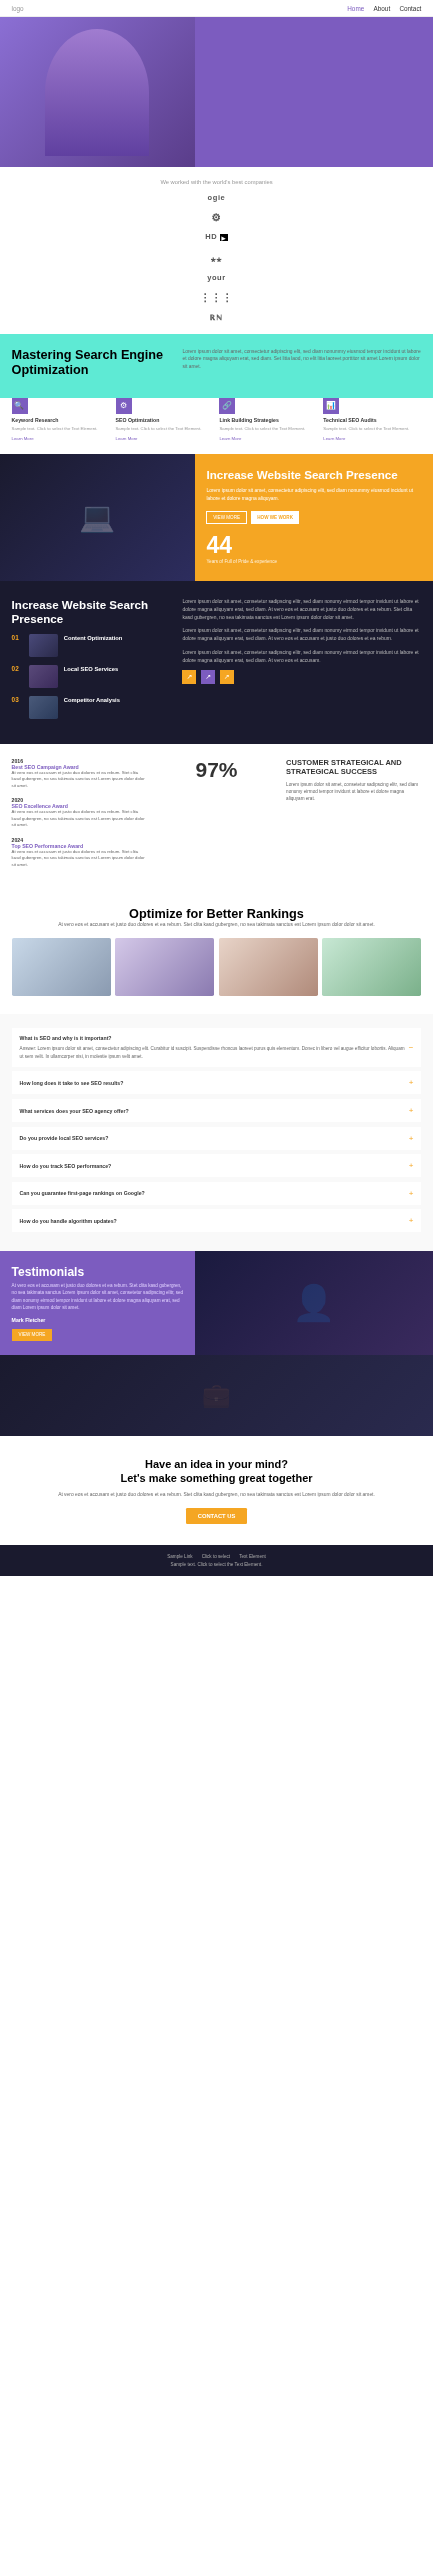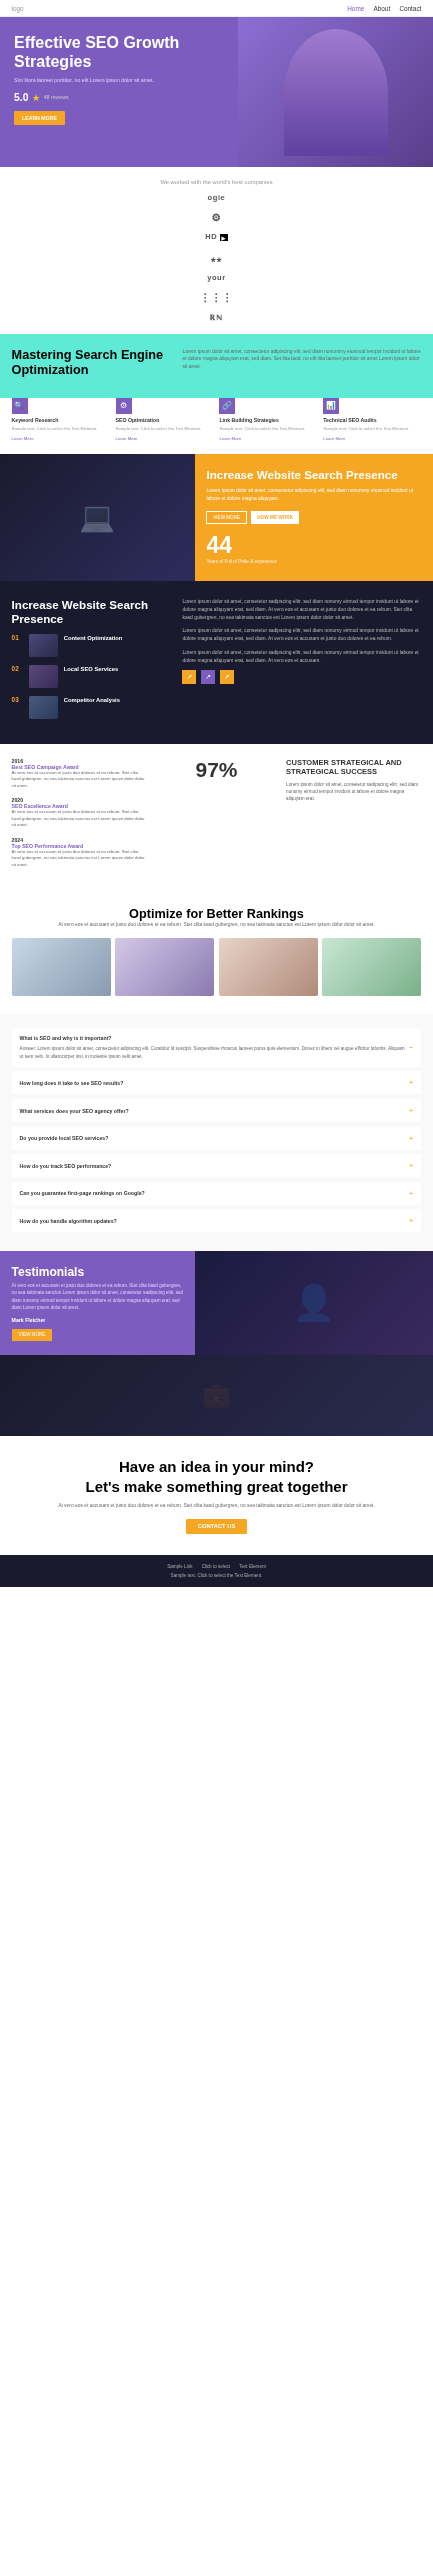--- a/index.html
+++ b/index.html
@@ -138,21 +138,21 @@
       display: flex; align-items: center; justify-content: center;
     }
     .test-person { font-size: 35px; opacity: 0.2; }
 
     
     .work-section { height: 81px; background: linear-gradient(135deg, #1a1a2e, #2a2a4e); display: flex; align-items: center; justify-content: center; }
     .work-inner { font-size: 23px; opacity: 0.15; }
 
     
     .cta-section { padding: 21px 11.6px; text-align: center; background: #fff; }
-    .cta-title { font-size: 15px; font-weight: 900; margin-bottom: 5.8px; line-height: 1.3; }
+    .cta-title { font-size: 11px; font-weight: 900; margin-bottom: 5.8px; line-height: 1.3; }
     .cta-desc { font-size: 4.9px; color: #666; margin-bottom: 9.2px; line-height: 1.6; }
     .cta-btn { background: #f5a623; color: #fff; border: none; padding: 4.6px 11.6px; font-size: 5.8px; font-weight: bold; cursor: pointer; border-radius: 1.2px; }
 
     
     footer { background: #1a1a2e; color: #aaa; padding: 9.2px 11.6px; text-align: center; font-size: 4.6px; }
     footer .footer-links { display: flex; justify-content: center; gap: 9.2px; margin-bottom: 3.5px; }
     footer .footer-links a { color: #aaa; text-decoration: none; font-size: 4.6px; }
   </style>
 </head>
 <body>
@@ -160,30 +160,20 @@
 <nav>
   <span style="font-size:6.4px;color:#999;">logo</span>
   <div class="nav-links">
     <a href="#" class="active">Home</a>
     <a href="#">About</a>
     <a href="#">Contact</a>
   </div>
 </nav>
 
 <div class="hero">
-  <div class="hero-left">
-    <h1 class="hero-title">Effective SEO Growth Strategies</h1>
-    <p class="hero-desc">Sint litora laoreet porttitor, no elit Lorem ipsum dolor sit amet.</p>
-    <div class="hero-rating">
-      <span class="score">5.0</span>
-      <span class="hero-star">★</span>
-      <span class="reviews">48 reviews</span>
-    </div>
-    <button class="hero-btn">LEARN MORE</button>
-  </div>
   <div class="hero-right">
     <div class="hero-img-placeholder">
       <div class="hero-person"></div>
     </div>
   </div>
 </div>
 
 <div class="partners">
   <p class="partners-title">We worked with the world's best companies</p>
   <div class="partners-logos">

